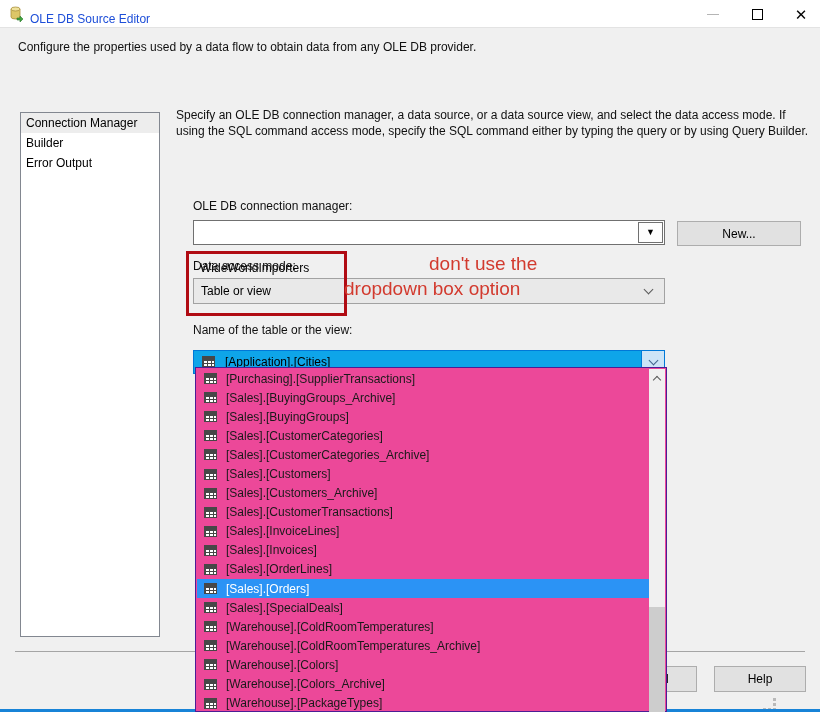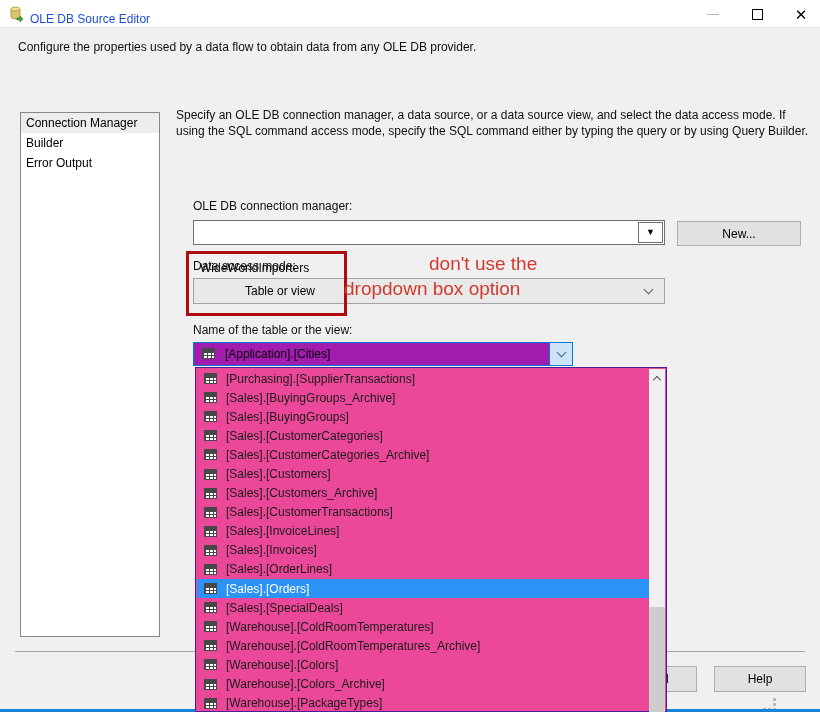--- a/index.html
+++ b/index.html
@@ -46,35 +46,35 @@
                            background:#fdfdfd; border:1px solid #707070; display:flex; align-items:center; justify-content:center; }
   .tri-down { font-size:9px; color:#000; line-height:1; }
 
   .btn { background:#e1e1e1; border:1px solid #adadad; font-size:12px; color:#000;
          display:flex; align-items:center; justify-content:center; font-family:"Liberation Sans", sans-serif; }
   .btn-new { position:absolute; left:677px; top:221px; width:124px; height:25px; }
 
   
   .combo-flat { position:absolute; left:193px; top:278px; width:472px; height:26px;
                 background:#e9e9e9; border:1px solid #a2a2a2; }
-  .combo-flat .val { position:absolute; left:7px; top:5px; font-size:12px; color:#000;margin-left:44px; }
+  .combo-flat .val { position:absolute; left:7px; top:5px; font-size:12px; color:#000; }
   .chev { display:inline-block; width:7px; height:7px; border-right:1.5px solid #5a5a5a;
           border-bottom:1.5px solid #5a5a5a; transform:rotate(45deg); }
   .combo-flat .chev { position:absolute; right:12px; top:7px; }
 
   
   .anno-box { position:absolute; left:186px; top:251px; width:161px; height:65px;
               border:3px solid #b00b13; z-index:7; pointer-events:none; }
   .anno-text { position:absolute; color:#d23a2e; font-size:19px; z-index:7; white-space:nowrap; }
   .anno-l1 { left:381px; top:253px;margin-left:48px; }
   .anno-l2 { left:344px; top:278px; }
 
   
-  .combo-focus { position:absolute; left:193px; top:342px; width:380px; height:24px;
-                 background:#a21caf; border:1px solid #0078d7; }
+  .combo-focus { position:absolute; left:193px; top:350px; width:472px; height:24px;
+                 background:#0ea5e9; border:1px solid #0078d7; }
   .combo-focus .val { position:absolute; left:31px; top:4px; font-size:12px; color:#000; }
   .combo-focus .tbl-icon { position:absolute; left:8px; top:5px; }
   .combo-focus .dd-btn { position:absolute; right:0; top:0; width:23px; height:22px;
                          background:#cce4f7; border-left:1px solid #0078d7;
                          display:flex; align-items:center; justify-content:center; }
   .combo-focus .chev { border-color:#42638c; margin-top:-3px; }
 
   
   .tbl-icon { display:inline-block; width:13px; height:11px; border:1px solid #474747; flex:none;
               background:

